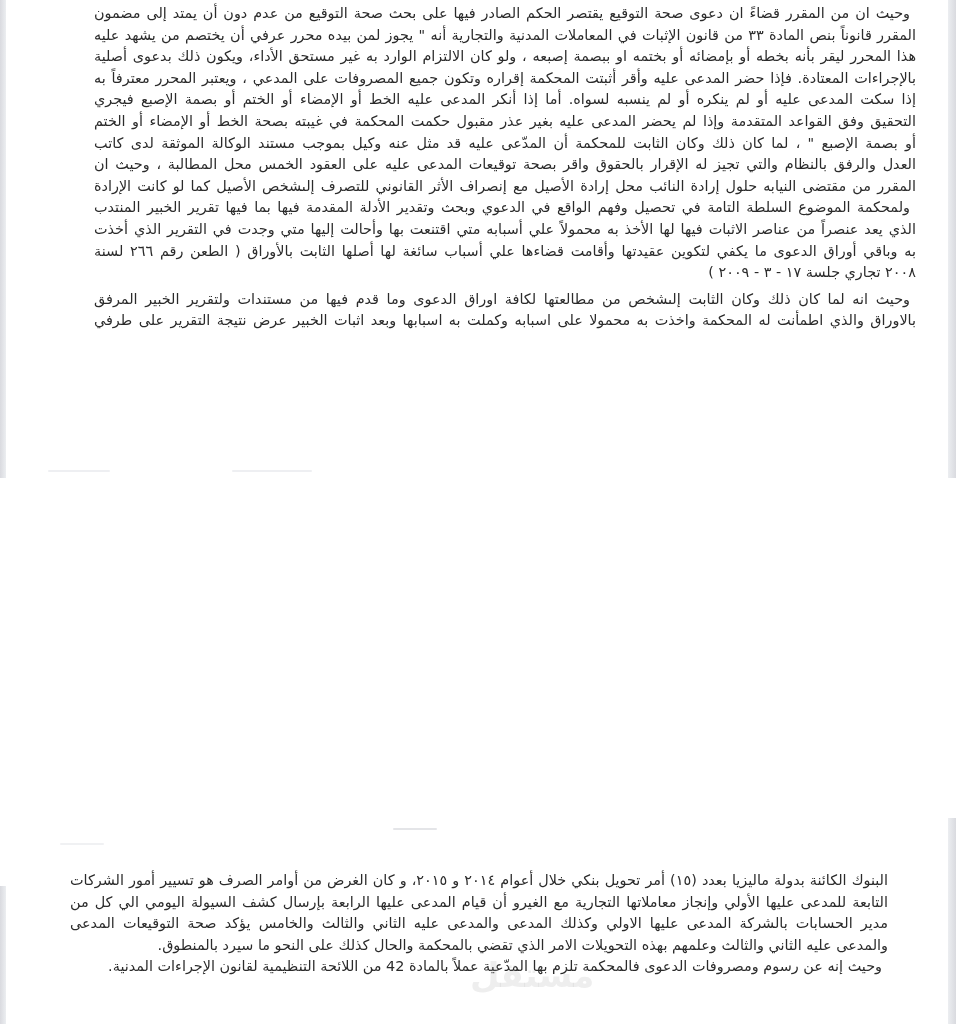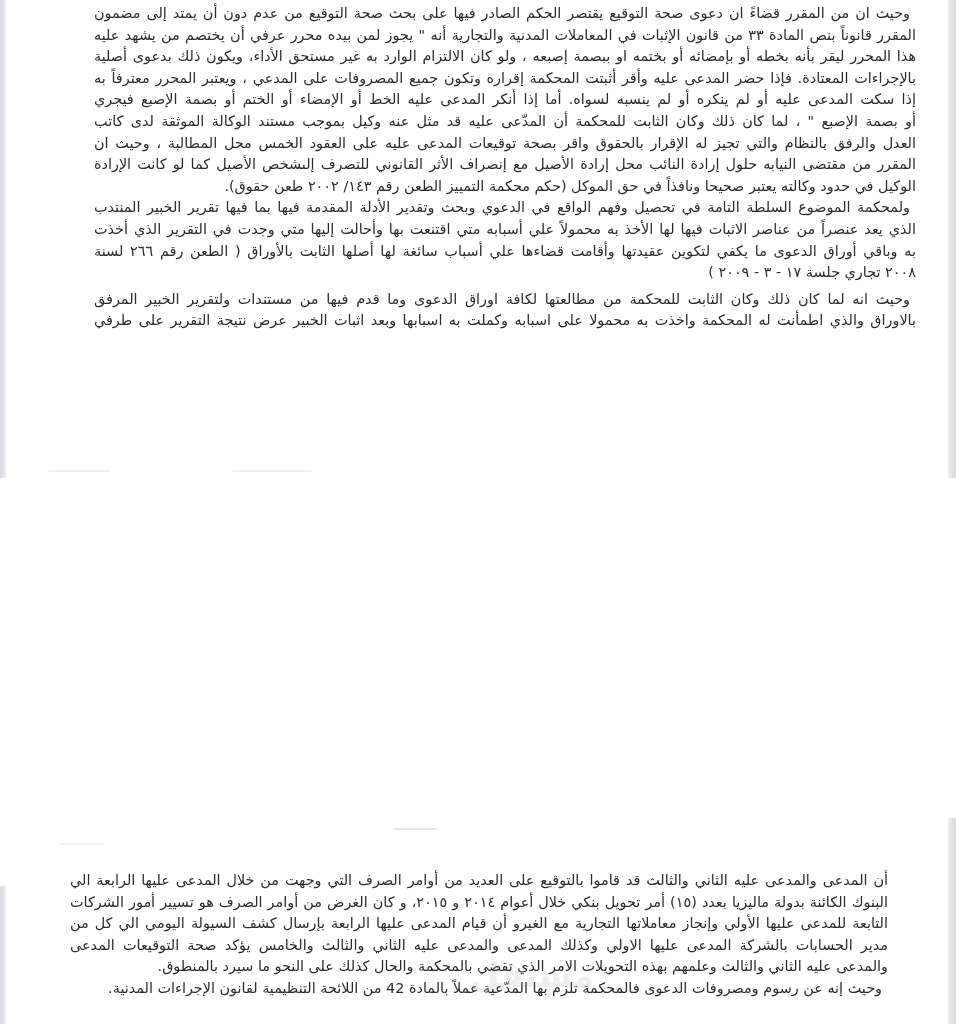--- a/index.html
+++ b/index.html
@@ -107,52 +107,51 @@
   <div class="border-left"></div>
   <div class="border-right"></div>
 
   <div class="text-block">
     <div>
       <span class="line indent">وحيث ان من المقرر قضاءً ان دعوى صحة التوقيع يقتصر الحكم الصادر فيها على بحث صحة التوقيع من عدم دون أن يمتد إلى مضمون</span>
       <span class="line">المقرر قانوناً بنص المادة ٣٣ من قانون الإثبات في المعاملات المدنية والتجارية أنه " يجوز لمن بيده محرر عرفي أن يختصم من يشهد عليه</span>
       <span class="line">هذا المحرر ليقر بأنه بخطه أو بإمضائه أو بختمه او ببصمة إصبعه ، ولو كان الالتزام الوارد به غير مستحق الأداء، ويكون ذلك بدعوى أصلية</span>
       <span class="line">بالإجراءات المعتادة. فإذا حضر المدعى عليه وأقر أثبتت المحكمة إقراره وتكون جميع المصروفات على المدعي ، ويعتبر المحرر معترفاً به</span>
       <span class="line">إذا سكت المدعى عليه أو لم ينكره أو لم ينسبه لسواه. أما إذا أنكر المدعى عليه الخط أو الإمضاء أو الختم أو بصمة الإصبع فيجري</span>
+      <span class="line">التحقيق وفق القواعد المتقدمة وإذا لم يحضر المدعى عليه بغير عذر مقبول حكمت المحكمة في غيبته بصحة الخط أو الإمضاء أو الختم</span>
       <span class="line">أو بصمة الإصبع " ، لما كان ذلك وكان الثابت للمحكمة أن المدّعى عليه قد مثل عنه وكيل بموجب مستند الوكالة الموثقة لدى كاتب</span>
       <span class="line">العدل والرفق بالنظام والتي تجيز له الإقرار بالحقوق واقر بصحة توقيعات المدعى عليه على العقود الخمس محل المطالبة ، وحيث ان</span>
       <span class="line">المقرر من مقتضى النيابه حلول إرادة النائب محل إرادة الأصيل مع إنصراف الأثر القانوني للتصرف إلىشخص الأصيل كما لو كانت الإرادة</span>
-      <span class="line last">الوكيل في حدود وكالته يعتبر صحيحا ونافذاً في حق الموكل (حكم محكمة التمييز الطعن رقم ١٤٣/ ٢٠٠٢ طعن حقوق).</span>
     </div>
     <div>
       <span class="line indent">ولمحكمة الموضوع السلطة التامة في تحصيل وفهم الواقع في الدعوي وبحث وتقدير الأدلة المقدمة فيها بما فيها تقرير الخبير المنتدب</span>
       <span class="line">الذي يعد عنصراً من عناصر الاثبات فيها لها الأخذ به محمولاً علي أسبابه متي اقتنعت بها وأحالت إليها متي وجدت في التقرير الذي أخذت</span>
       <span class="line">به وباقي أوراق الدعوى ما يكفي لتكوين عقيدتها وأقامت قضاءها علي أسباب سائغة لها أصلها الثابت بالأوراق ( الطعن رقم ٢٦٦ لسنة</span>
       <span class="line last">٢٠٠٨ تجاري جلسة ١٧ - ٣ - ٢٠٠٩ )</span>
     </div>
     <div class="gap"></div>
     <div>
-      <span class="line indent">وحيث انه لما كان ذلك وكان الثابت للمحكمة من مطالعتها لكافة اوراق الدعوى وما قدم فيها من مستندات ولتقرير الخبير المرفق</span>
+      <span class="line indent">وحيث انه لما كان ذلك وكان الثابت إلىشخص من مطالعتها لكافة اوراق الدعوى وما قدم فيها من مستندات ولتقرير الخبير المرفق</span>
       <span class="line">بالاوراق والذي اطمأنت له المحكمة واخذت به محمولا على اسبابه وكملت به اسبابها وبعد اثبات الخبير عرض نتيجة التقرير على طرفي</span>
     </div>
   </div>
 
   <div class="rule" style="left:48px; top:470px; width:62px;"></div>
   <div class="rule" style="left:232px; top:470px; width:80px;"></div>
 </div>
 
 <div class="rule" style="left:393px; top:828px; width:44px; background:#e4e5e8;"></div>
 <div class="rule" style="left:60px; top:843px; width:44px; background:#f0f1f3;"></div>
 
 <div class="fragment fragment-bottom">
   <div class="border-left"></div>
   <div class="border-right"></div>
 
   <div class="text-block">
     <div>
-      <span class="line">أن المدعى والمدعى عليه الثاني والثالث قد قاموا بالتوقيع على العديد من أوامر الصرف التي وجهت من خلال المدعى عليها الرابعة الي</span>
       <span class="line">البنوك الكائنة بدولة ماليزيا بعدد (١٥) أمر تحويل بنكي خلال أعوام ٢٠١٤ و ٢٠١٥، و كان الغرض من أوامر الصرف هو تسيير أمور الشركات</span>
       <span class="line">التابعة للمدعى عليها الأولي وإنجاز معاملاتها التجارية مع الغيرو أن قيام المدعى عليها الرابعة بإرسال كشف السيولة اليومي الي كل من</span>
       <span class="line">مدير الحسابات بالشركة المدعى عليها الاولي وكذلك المدعى والمدعى عليه الثاني والثالث والخامس يؤكد صحة التوقيعات المدعى</span>
       <span class="line last">والمدعى عليه الثاني والثالث وعلمهم بهذه التحويلات الامر الذي تقضي بالمحكمة والحال كذلك على النحو ما سيرد بالمنطوق.</span>
     </div>
     <div>
       <span class="line last indent">وحيث إنه عن رسوم ومصروفات الدعوى فالمحكمة تلزم بها المدّعية عملاً بالمادة 42 من اللائحة التنظيمية لقانون الإجراءات المدنية.</span>
     </div>
   </div>
 </div>

